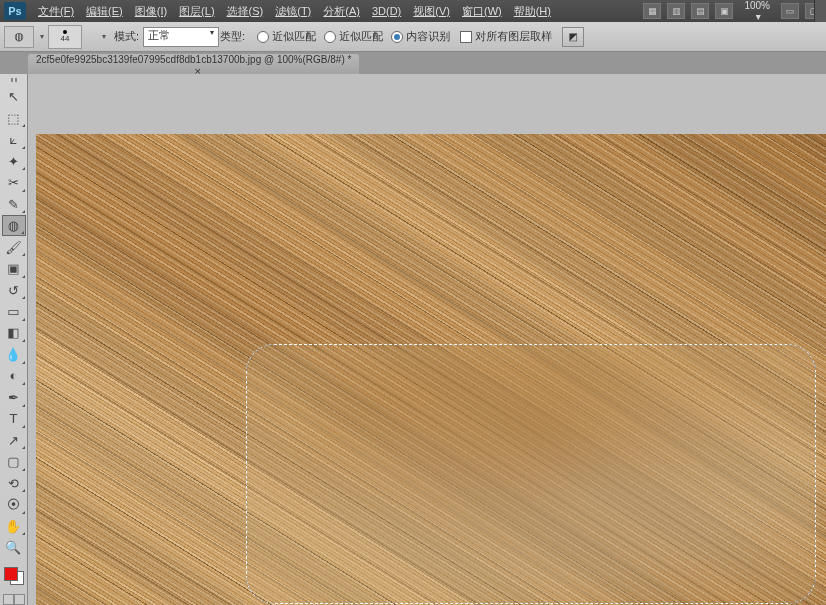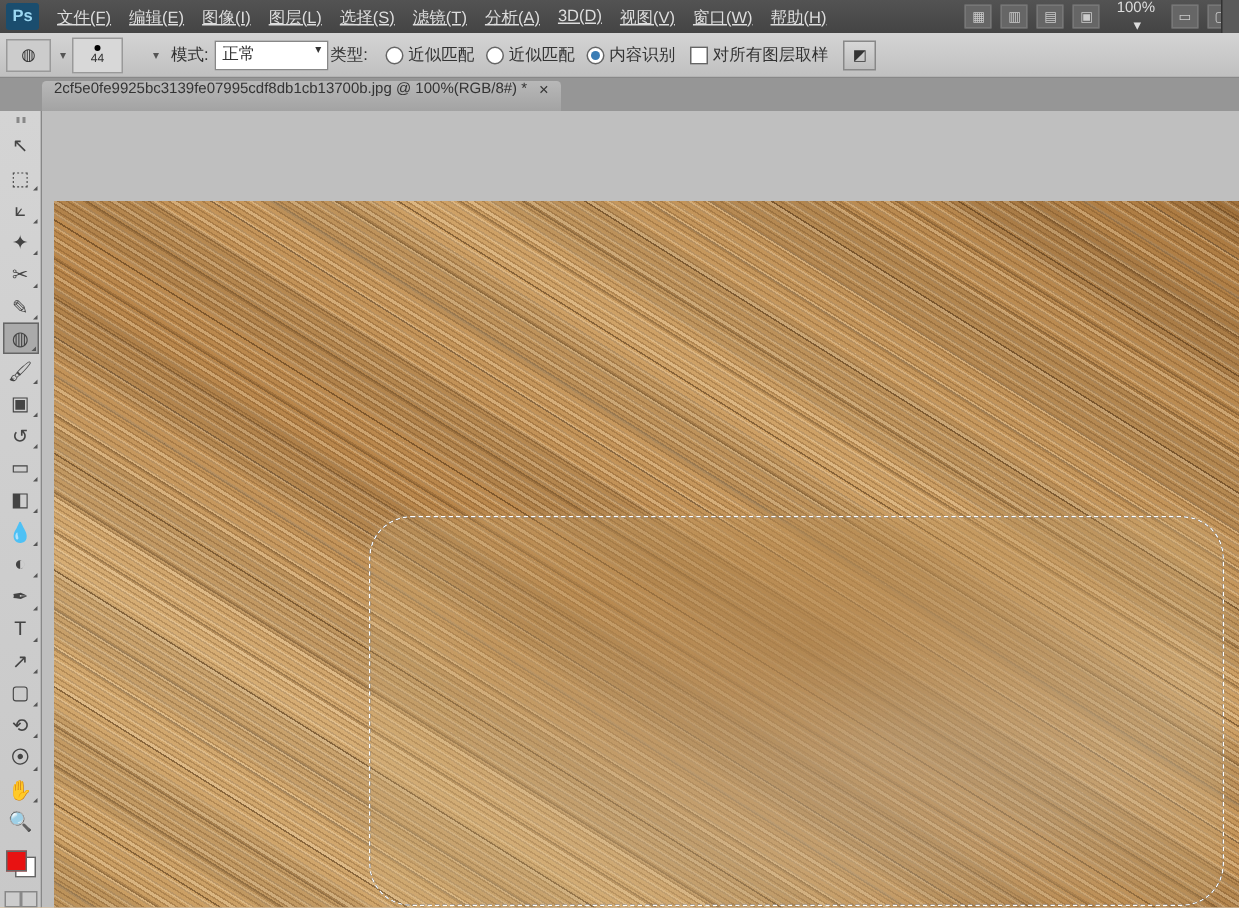--- a/index.html
+++ b/index.html
@@ -20,21 +20,21 @@
 .brush-dot { width: 4px; height: 4px; background: #000; border-radius: 50%; }
 .opt-label { margin: 0 4px; }
 .dropdown { height: 20px; background: #fff; border: 1px solid #888; padding: 0 4px; display: flex; align-items: flex-start; font-size: 11px; min-width: 62px; gap: 40px; }
 .dropdown-chev { margin-left: auto; font-size: 8px; }
 .radio { width: 12px; height: 12px; border: 1px solid #666; border-radius: 50%; margin: 0 3px 0 8px; display: inline-flex; align-items: center; justify-content: center; background: #fff; }
 .radio.checked::after { content: ""; width: 6px; height: 6px; background: #3b7db5; border-radius: 50%; }
 .checkbox { width: 12px; height: 12px; border: 1px solid #666; margin: 0 3px 0 10px; background: #fff; }
 .small-btn { width: 22px; height: 20px; background: linear-gradient(#d7d7d7,#bdbdbd); border: 1px solid #888; margin-left: 10px; display: flex; align-items: center; justify-content: center; }
 
 .tabbar { height: 22px; background: #969696; display: flex; align-items: flex-end; padding-left: 28px; font-size: 10px; }
-.doc-tab { height: 20px; background: linear-gradient(#b8b8b8,#a3a3a3); padding: 0 8px; display: flex; align-items: flex-start; color: #333; border-top-left-radius: 3px; border-top-right-radius: 3px; }
+.doc-tab { height: 20px; background: linear-gradient(#b8b8b8,#a3a3a3); padding: 0 8px; display: flex; align-items: center; color: #333; border-top-left-radius: 3px; border-top-right-radius: 3px; flex-direction: column; }
 .tab-close { margin-left: 8px; font-size: 11px; }
 
 .workspace { display: flex; height: calc(605px - 22px - 30px - 22px); }
 .toolbox { width: 28px; background: linear-gradient(#d4d4d4,#c8c8c8); border-right: 1px solid #888; display: flex; flex-direction: column; align-items: center; padding-top: 4px; gap: 1px; }
 .toolbox .grip { width: 24px; height: 6px; display: flex; justify-content: center; gap: 2px; margin-bottom: 2px; }
 .grip span { width: 2px; height: 4px; background: #888; }
 .tool { width: 24px; height: 22px; display: flex; align-items: center; justify-content: center; font-size: 13px; color: #444; cursor: pointer; position: relative; }
 .tool.selected { background: #aaa; border: 1px solid #666; }
 .tool .tri { position: absolute; right: 1px; bottom: 1px; width: 0; height: 0; border-left: 3px solid transparent; border-bottom: 3px solid #555; }
 .color-swatches { margin-top: 6px; position: relative; width: 24px; height: 24px; }

